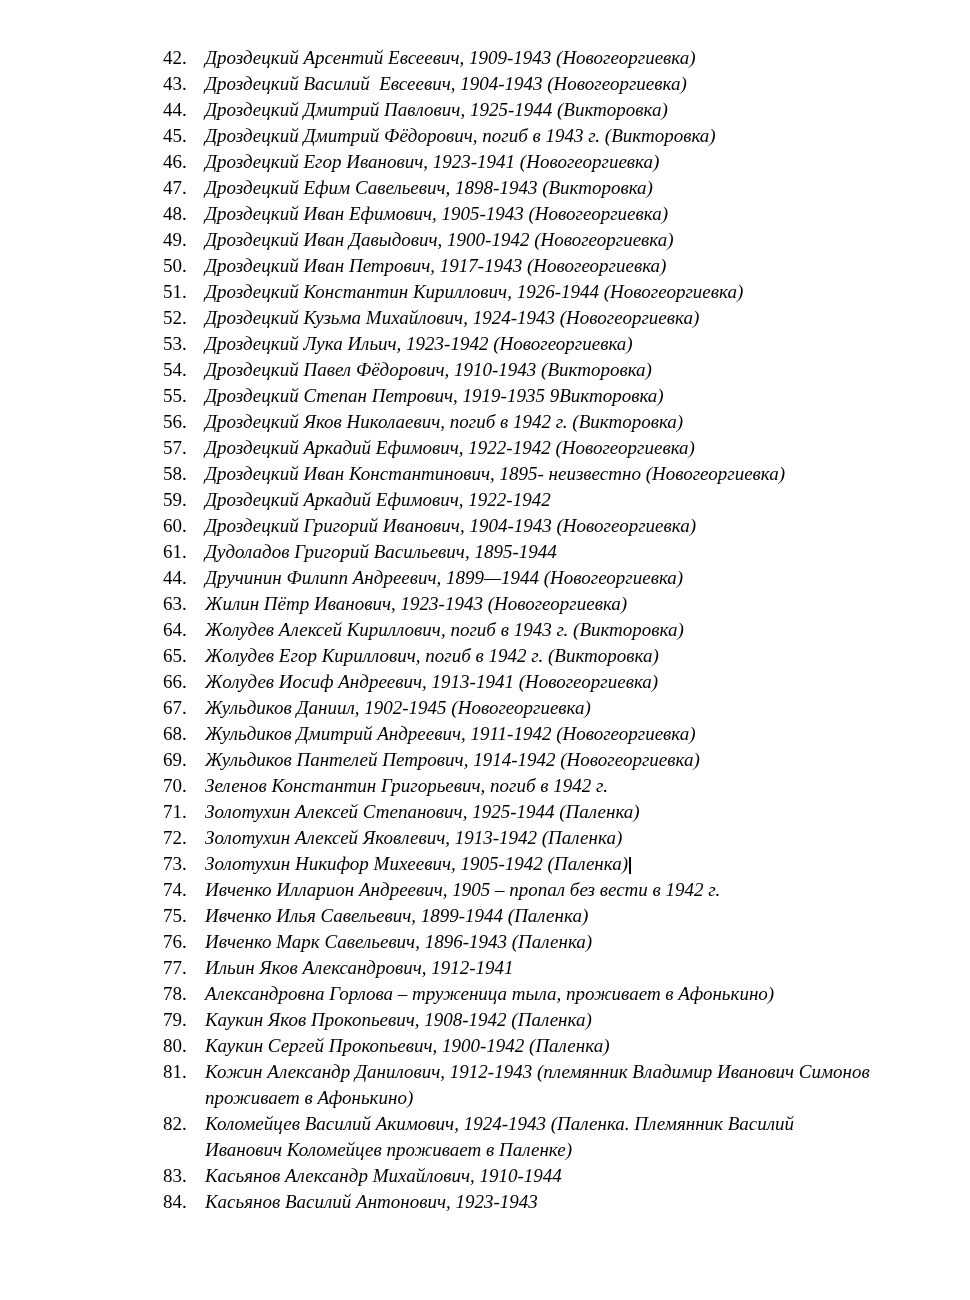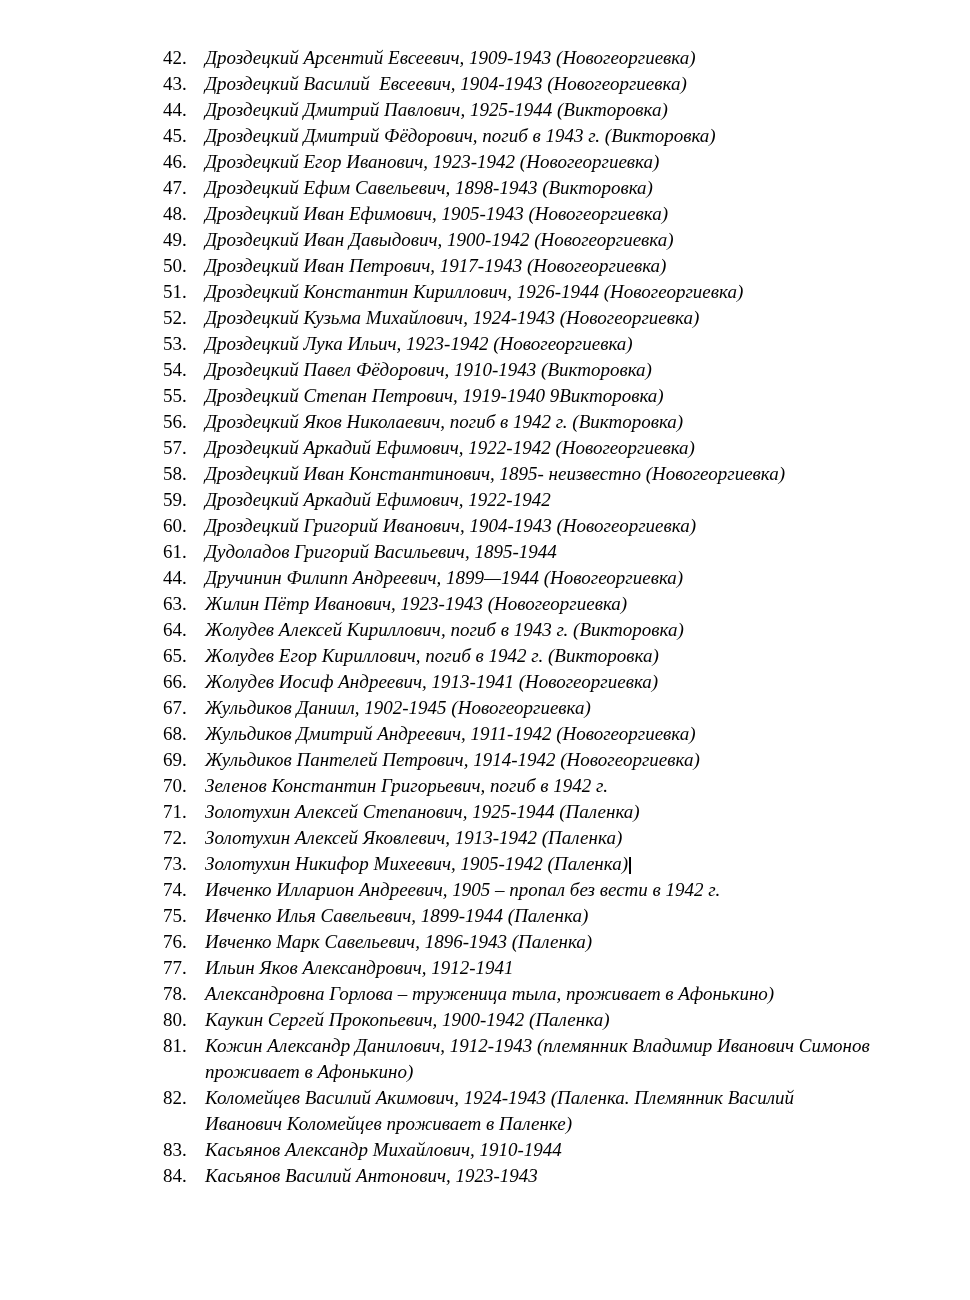--- a/index.html
+++ b/index.html
@@ -74,21 +74,21 @@
       </div>
       <div class="row">
         <span class="num">45.</span>
         <div class="txt">
           <div class="line"><span>Дроздецкий Дмитрий Фёдорович, погиб в 1943 г. (Викторовка)</span></div>
         </div>
       </div>
       <div class="row">
         <span class="num">46.</span>
         <div class="txt">
-          <div class="line"><span>Дроздецкий Егор Иванович, 1923-1942 (Новогеоргиевка)</span></div>
+          <div class="line"><span>Дроздецкий Егор Иванович, 1923-1941 (Новогеоргиевка)</span></div>
         </div>
       </div>
       <div class="row">
         <span class="num">47.</span>
         <div class="txt">
           <div class="line"><span>Дроздецкий Ефим Савельевич, 1898-1943 (Викторовка)</span></div>
         </div>
       </div>
       <div class="row">
         <span class="num">48.</span>
@@ -128,21 +128,21 @@
       </div>
       <div class="row">
         <span class="num">54.</span>
         <div class="txt">
           <div class="line"><span>Дроздецкий Павел Фёдорович, 1910-1943 (Викторовка)</span></div>
         </div>
       </div>
       <div class="row">
         <span class="num">55.</span>
         <div class="txt">
-          <div class="line"><span>Дроздецкий Степан Петрович, 1919-1940 9Викторовка)</span></div>
+          <div class="line"><span>Дроздецкий Степан Петрович, 1919-1935 9Викторовка)</span></div>
         </div>
       </div>
       <div class="row">
         <span class="num">56.</span>
         <div class="txt">
           <div class="line"><span>Дроздецкий Яков Николаевич, погиб в 1942 г. (Викторовка)</span></div>
         </div>
       </div>
       <div class="row">
         <span class="num">57.</span>
@@ -267,20 +267,26 @@
       <div class="row">
         <span class="num">77.</span>
         <div class="txt">
           <div class="line"><span>Ильин Яков Александрович, 1912-1941</span></div>
         </div>
       </div>
       <div class="row">
         <span class="num">78.</span>
         <div class="txt">
           <div class="line"><span>Александровна Горлова – труженица тыла, проживает в Афонькино)</span></div>
+        </div>
+      </div>
+      <div class="row">
+        <span class="num">79.</span>
+        <div class="txt">
+          <div class="line"><span>Каукин Яков Прокопьевич, 1908-1942 (Паленка)</span></div>
         </div>
       </div>
       <div class="row">
         <span class="num">80.</span>
         <div class="txt">
           <div class="line"><span>Каукин Сергей Прокопьевич, 1900-1942 (Паленка)</span></div>
         </div>
       </div>
       <div class="row">
         <span class="num">81.</span>

